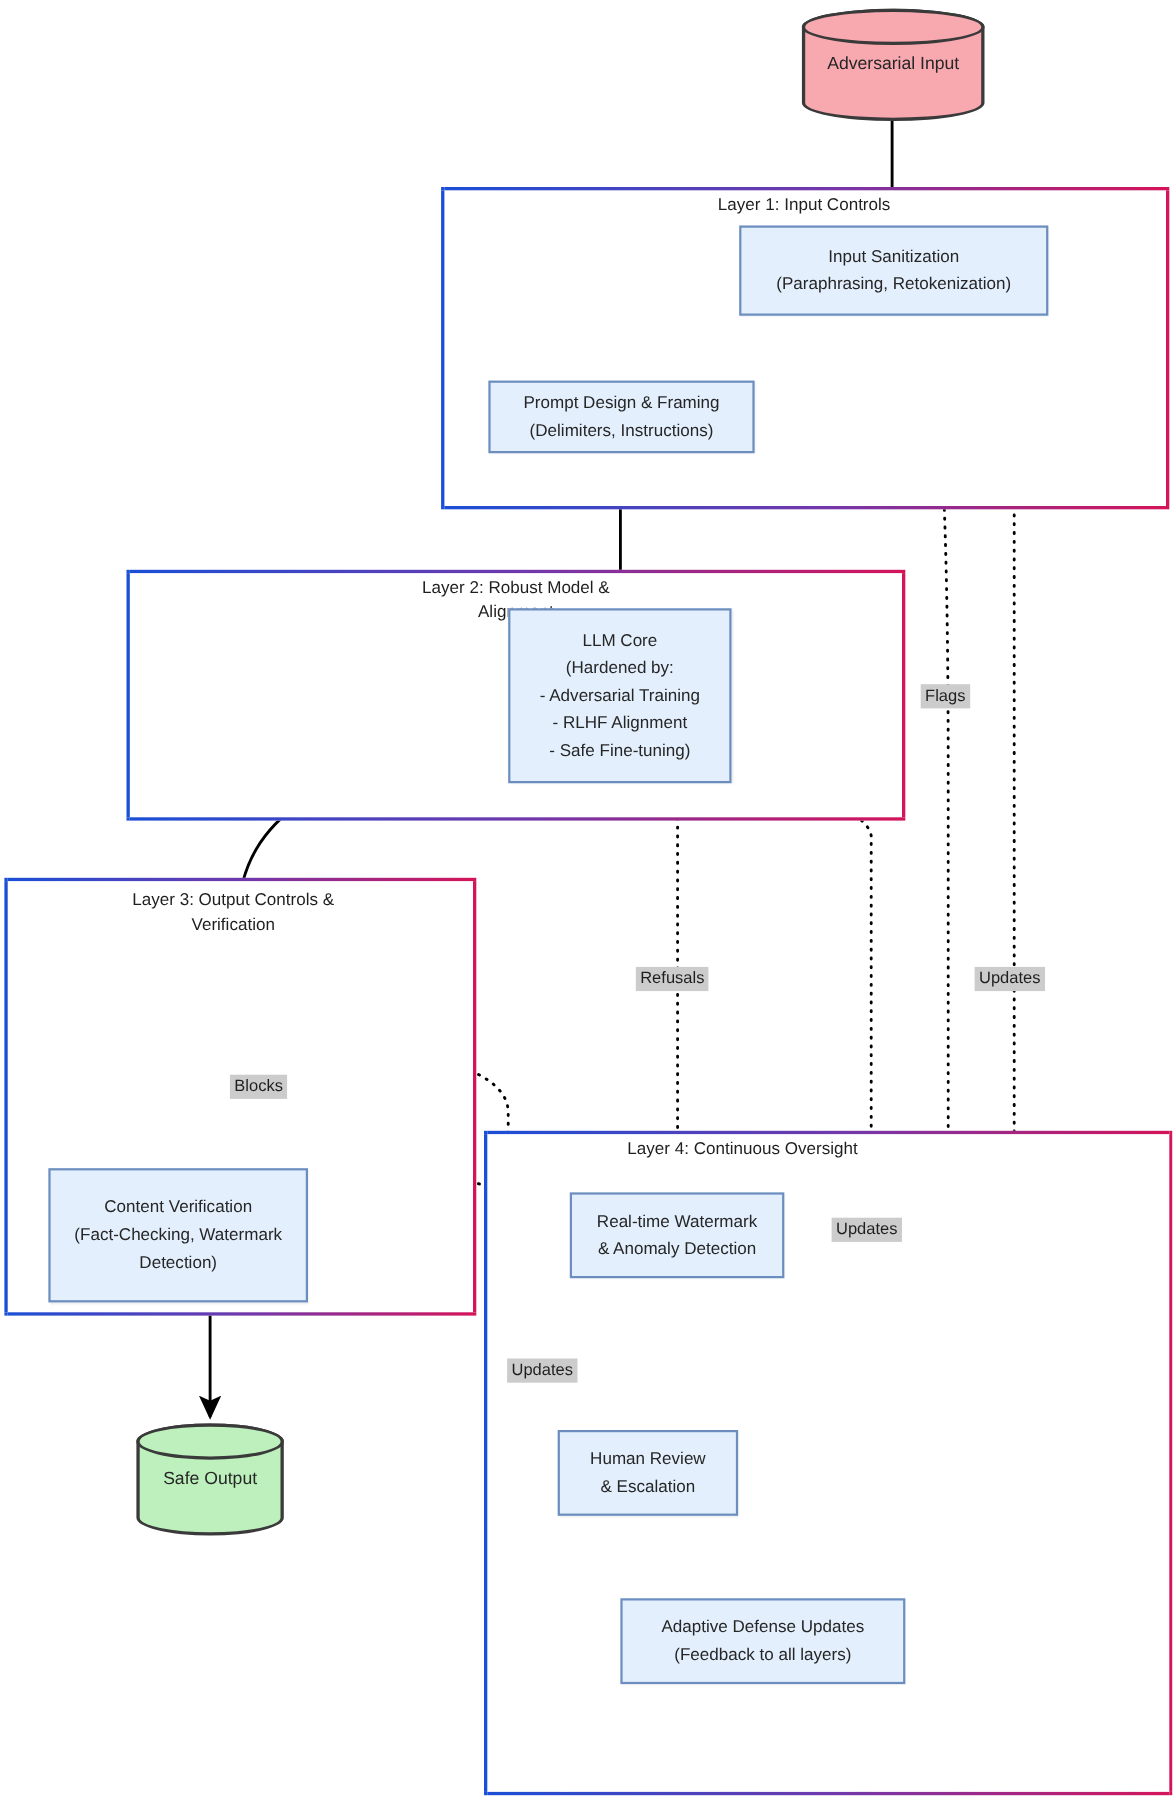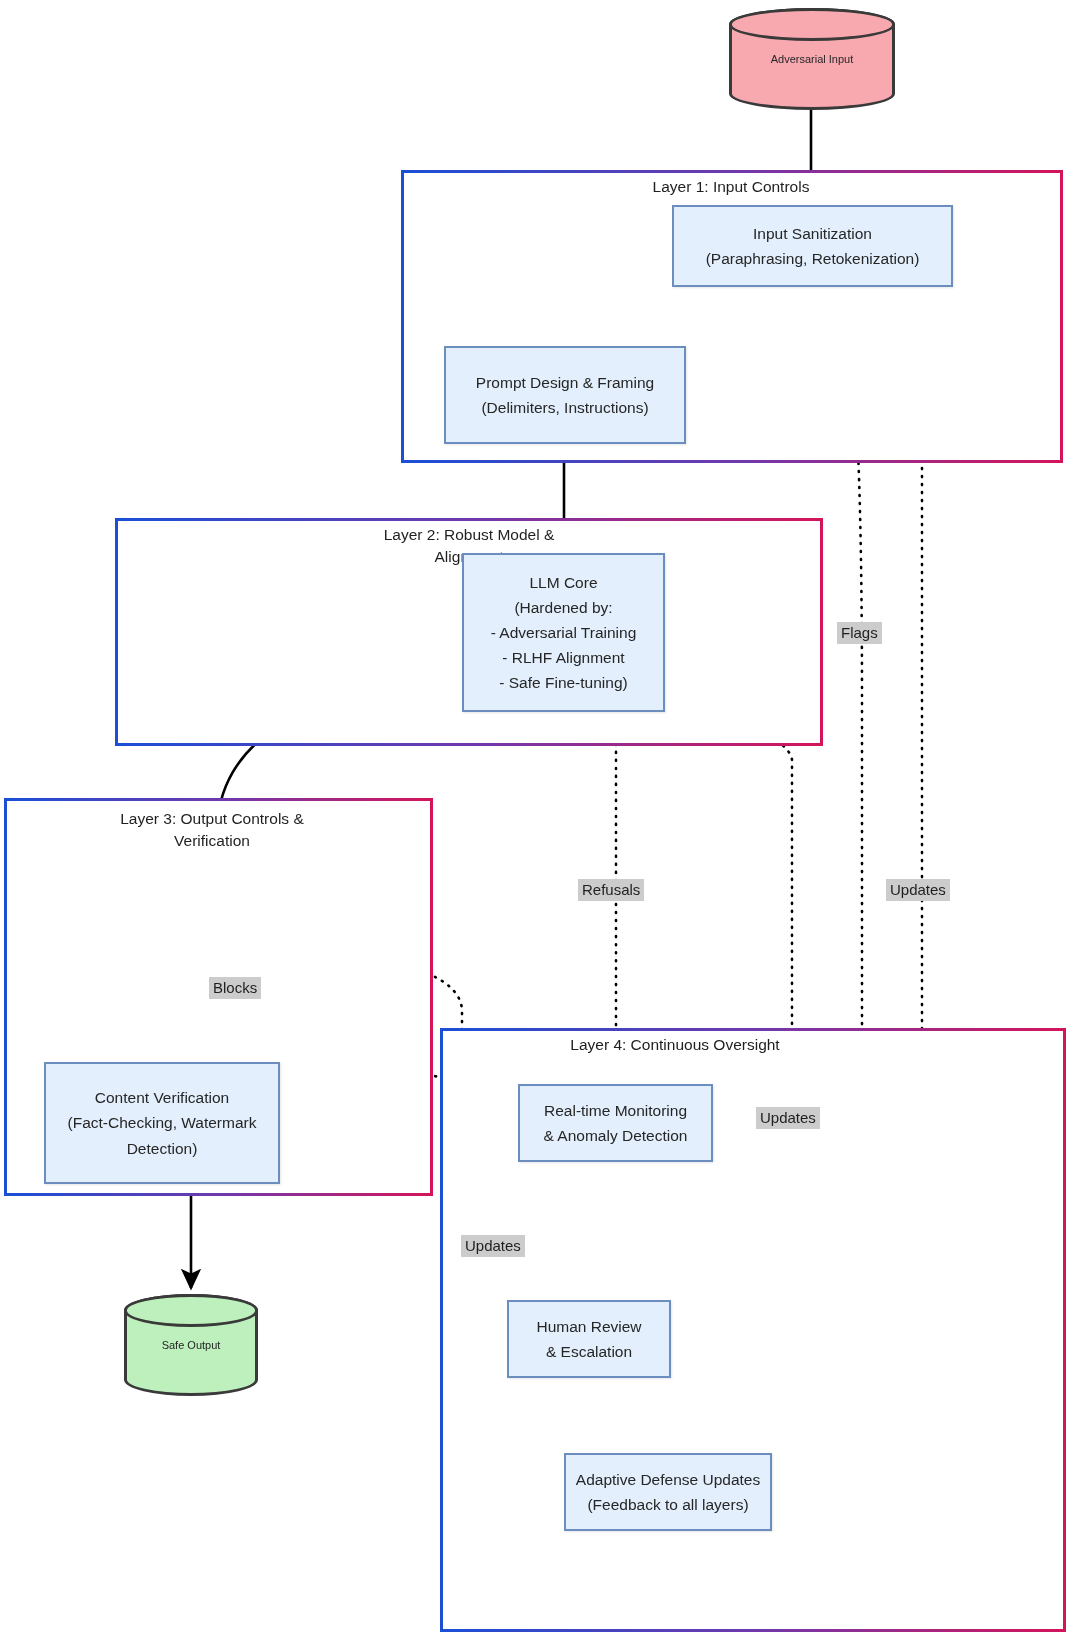--- a/index.html
+++ b/index.html
@@ -52,21 +52,21 @@
     padding:2px 17px;
   }
   .node span{display:block;white-space:nowrap;}
 
   
   .cyl{
     position:absolute;
     display:flex;
     align-items:center;
     justify-content:center;
-    font-size:11px;
+    font-size:16px;
     color:#262626;
     text-align:center;
   }
   .cyl .body{
     position:absolute;left:0;top:0;width:100%;height:100%;
     box-sizing:border-box;
     border:3.5px solid #3a3a3a;
     border-radius:50% / 16%;
     background:var(--fill);
   }
@@ -166,51 +166,51 @@
     <div class="body"></div>
     <div class="cap"></div>
     <div class="cyl-label">Safe Output</div>
   </div>
 
   <div class="node" style="left:672px;top:205px;width:281px;height:82px;">
     <span>Input Sanitization</span>
     <span>(Paraphrasing, Retokenization)</span>
   </div>
 
-  <div class="node" style="left:444px;top:346px;width:242px;height:98px;">
+  <div class="node" style="left:444px;top:346px;width:242px;height:66px;">
     <span>Prompt Design &amp; Framing</span>
     <span>(Delimiters, Instructions)</span>
   </div>
 
   <div class="node" style="left:462px;top:553px;width:203px;height:159px;">
     <span>LLM Core</span>
     <span>(Hardened by:</span>
     <span>- Adversarial Training</span>
     <span>- RLHF Alignment</span>
     <span>- Safe Fine-tuning)</span>
   </div>
 
 
   <div class="node" style="left:44px;top:1062px;width:236px;height:122px;">
     <span>Content Verification</span>
     <span>(Fact-Checking, Watermark</span>
     <span>Detection)</span>
   </div>
 
   <div class="node" style="left:518px;top:1084px;width:195px;height:78px;">
-    <span>Real-time Monitoring</span>
+    <span>Real-time Watermark</span>
     <span>&amp; Anomaly Detection</span>
   </div>
 
   <div class="node" style="left:507px;top:1300px;width:164px;height:78px;">
     <span>Human Review</span>
     <span>&amp; Escalation</span>
   </div>
 
-  <div class="node" style="left:564px;top:1453px;width:208px;height:78px;">
+  <div class="node" style="left:564px;top:1453px;width:259px;height:78px;">
     <span>Adaptive Defense Updates</span>
     <span>(Feedback to all layers)</span>
   </div>
 
   <div class="elabel" style="left:837px;top:622px;">Flags</div>
   <div class="elabel" style="left:578px;top:879px;">Refusals</div>
   <div class="elabel" style="left:886px;top:879px;">Updates</div>
   <div class="elabel" style="left:209px;top:977px;">Blocks</div>
   <div class="elabel" style="left:756px;top:1107px;">Updates</div>
   <div class="elabel" style="left:461px;top:1235px;">Updates</div>

